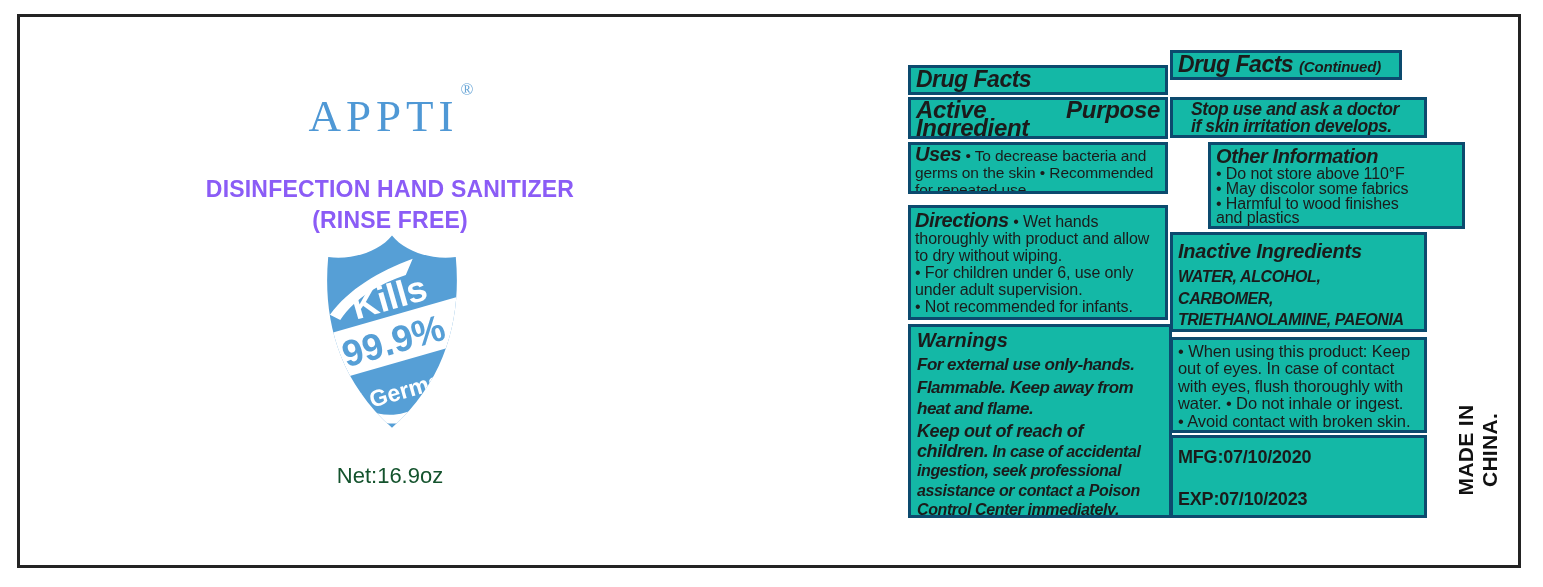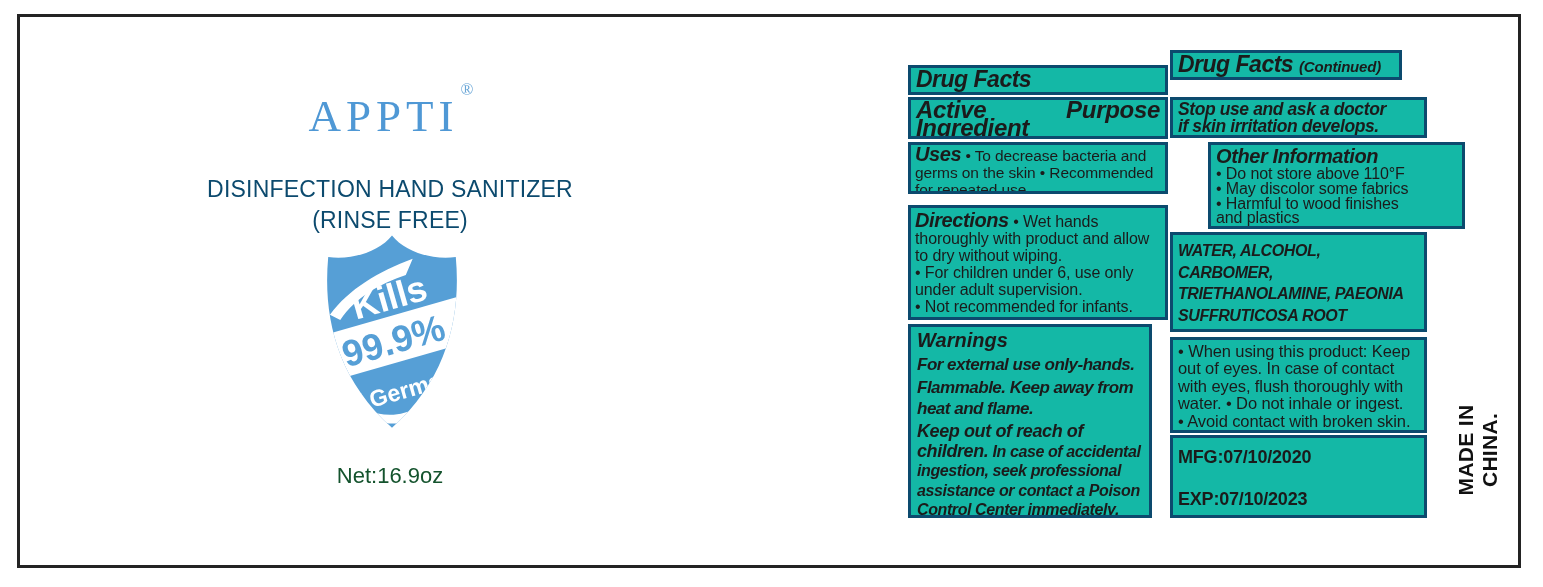--- a/index.html
+++ b/index.html
@@ -7,21 +7,21 @@
          font-family:"Liberation Sans","DejaVu Sans",sans-serif;color:#1b1b1b;}
   .frame{position:absolute;left:17px;top:14px;width:1504px;height:554px;
          border:3px solid #232323;box-sizing:border-box;background:#fff;}
 
   
   .brand{position:absolute;left:190px;top:90px;width:400px;text-align:center;
          font-family:"Liberation Serif","DejaVu Serif",serif;font-size:45px;
          letter-spacing:5px;color:#4f98d5;}
   .brand sup{font-size:17px;letter-spacing:0;position:relative;top:-20px;left:2px;color:#68a5d6;}
   .ptitle{position:absolute;left:140px;top:174px;width:500px;text-align:center;
-          font-size:23px;font-weight:normal;line-height:31px;color:#0c4a6e;letter-spacing:0.2px;}
+          font-size:23px;font-weight:bold;line-height:31px;color:#8b5cf6;letter-spacing:0.2px;}
   .net{position:absolute;left:190px;top:463px;width:400px;text-align:center;
        font-size:22px;color:#14532d;}
   .shield-wrap{position:absolute;left:305px;top:232px;width:174px;height:200px;}
 
   
   .box{position:absolute;box-sizing:border-box;background:#14b8a6;border:3px solid #0c4a6e;
        overflow:hidden;margin-left:20px;}
   .dfh{font-size:23px;font-weight:bold;font-style:italic;letter-spacing:-0.5px;
        padding:0 5px;line-height:23px;white-space:nowrap;}
   .dfh .cont{font-size:15px;letter-spacing:-0.2px;}
@@ -37,21 +37,21 @@
 
   .warn{padding:2px 6px;}
   .warn .whead{font-size:20px;font-weight:bold;font-style:italic;line-height:23px;}
   .warn .wp{font-size:17px;font-weight:bold;font-style:italic;line-height:21px;
             letter-spacing:-0.5px;margin-top:2px;}
   .warn .wp3{font-size:16px;font-weight:bold;font-style:italic;line-height:19.5px;
              letter-spacing:-0.4px;margin-top:3px;}
   .warn .wp3 .big{font-size:18px;}
 
   .stop{font-size:17.5px;font-weight:bold;font-style:italic;line-height:17px;
-        padding:1px 5px;letter-spacing:-0.4px;}
+        padding:1px 18px;letter-spacing:-0.4px;}
 
   .other{padding:1px 5px;}
   .other .ohead{font-size:20px;font-weight:bold;font-style:italic;line-height:21px;letter-spacing:-0.4px;}
   .other .oitem{font-size:16px;line-height:14.8px;letter-spacing:-0.1px;}
 
   .inact{padding:5px 5px;}
   .inact .ihead{font-size:20px;font-weight:bold;font-style:italic;line-height:23px;
                 letter-spacing:-0.2px;margin-bottom:3px;}
   .inact .itext{font-size:16px;font-weight:bold;font-style:italic;line-height:21.5px;
                 letter-spacing:-0.4px;}
@@ -115,21 +115,21 @@
 germs on the skin • Recommended
 for repeated use.</span></div>
 
   <div class="box body16 pre" style="left:888px;top:205px;width:260px;height:115px;padding-top:4px;"><span class="inhead">Directions</span> <span>• Wet hands
 thoroughly with product and allow
 to dry without wiping.
 • For children under 6, use only
 under adult supervision.
 • Not recommended for infants.</span></div>
 
-  <div class="box warn" style="left:888px;top:324px;width:244px;height:194px;">
+  <div class="box warn" style="left:888px;top:324px;width:264px;height:194px;">
     <div class="whead">Warnings</div>
     <div class="wp">For external use only-hands.</div>
     <div class="wp pre">Flammable. Keep away from
 heat and flame.</div>
     <div class="wp3 pre"><span class="big">Keep out of reach of
 children.</span> <span>In case of accidental
 ingestion, seek professional
 assistance or contact a Poison
 Control Center immediately.</span></div>
   </div>
@@ -141,20 +141,21 @@
 
   <div class="box other" style="left:1188px;top:142px;width:257px;height:87px;">
     <div class="ohead">Other Information</div>
     <div class="oitem">• Do not store above 110°F</div>
     <div class="oitem">• May discolor some fabrics</div>
     <div class="oitem">• Harmful to wood finishes</div>
     <div class="oitem">and plastics</div>
   </div>
 
   <div class="box inact" style="left:1150px;top:232px;width:257px;height:100px;">
+    <div class="ihead">Inactive Ingredients</div>
     <div class="itext pre">WATER, ALCOHOL, CARBOMER,
 TRIETHANOLAMINE, PAEONIA
 SUFFRUTICOSA ROOT EXTRACT.</div>
   </div>
 
   <div class="box when pre" style="left:1150px;top:337px;width:257px;height:96px;">• When using this product: Keep
 out of eyes. In case of contact
 with eyes, flush thoroughly with
 water. • Do not inhale or ingest.
 • Avoid contact with broken skin.</div>

